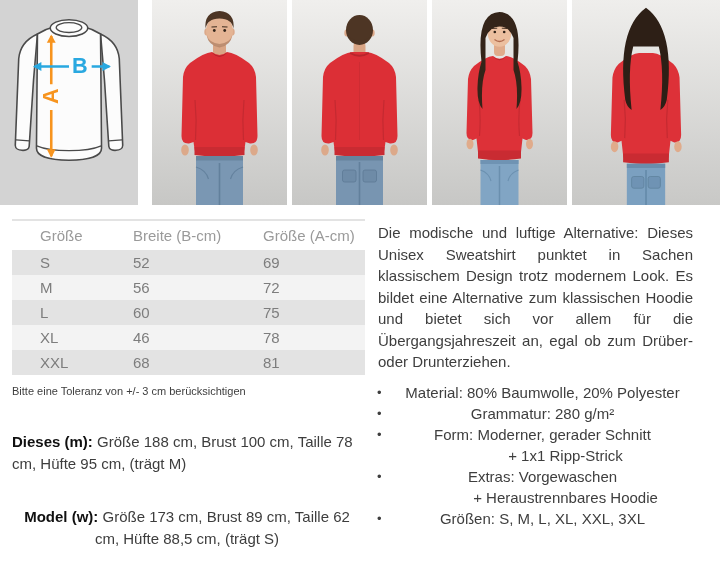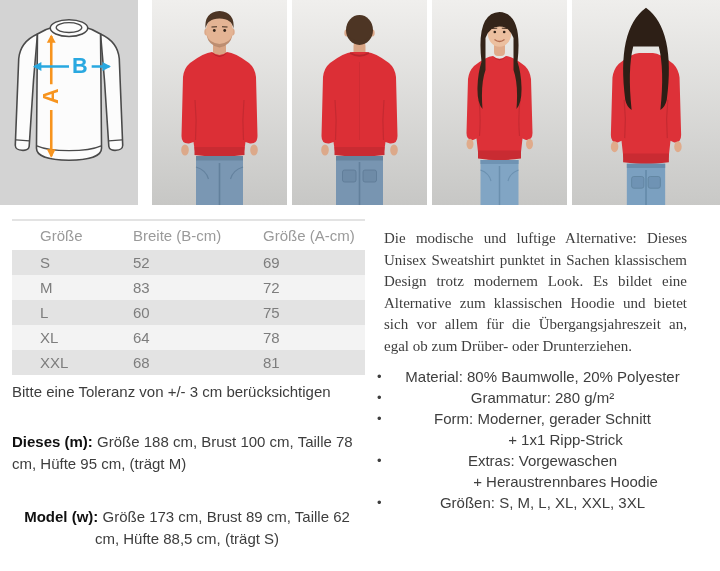--- a/index.html
+++ b/index.html
@@ -29,27 +29,27 @@
   .size-table col.c3{width:102px;}
   .size-table thead th{
     font-weight:400;color:#9a9a9a;text-align:left;padding:6px 0;
     border-top:2px solid #e3e3e3;line-height:17px;
   }
   .size-table td{padding:4px 0;color:#7d7d7d;line-height:17px;}
   .size-table th:first-child,.size-table td:first-child{padding-left:28px;}
   .size-table tbody tr:nth-child(odd){background:#e3e3e3;}
   .size-table tbody tr:nth-child(even){background:#f3f3f3;}
 
-  .note{margin:7px 0 0;font-size:15px;color:#3d3d3d;line-height:19px;}
+  .note{margin:7px 0 0;font-size:11px;color:#3d3d3d;line-height:19px;}
   .model{margin:30px 0 0;font-size:15px;line-height:22px;color:#3d3d3d;width:350px;}
   .model+.model{margin-top:31px;text-align:center;}
   .model strong{color:#101010;font-weight:700;}
 
   
-  .intro{margin:9px;text-align:justify;line-height:21.5px;font-family:Liberation Serif, serif;}
+  .intro{margin:3px;text-align:justify;line-height:21.5px;}
   .specs{list-style:none;margin:9px 0 0;padding:0 0 0 2px;}
   .specs li{position:relative;padding-left:12px;line-height:21px;text-align:center;}
   .specs li::before{content:"\2022";position:absolute;left:0;top:0;font-size:13px;line-height:21px;color:#3e3e3e;}
   .specs .sub{padding-left:46px;line-height:21px;}
 </style>
 </head>
 <body>
 
 <div class="page">
 
@@ -215,31 +215,31 @@
           </tr>
         </thead>
         <tbody>
           <tr>
             <td>S</td>
             <td>52</td>
             <td>69</td>
           </tr>
           <tr>
             <td>M</td>
-            <td>83</td>
+            <td>56</td>
             <td>72</td>
           </tr>
           <tr>
             <td>L</td>
             <td>60</td>
             <td>75</td>
           </tr>
           <tr>
             <td>XL</td>
-            <td>64</td>
+            <td>46</td>
             <td>78</td>
           </tr>
           <tr>
             <td>XXL</td>
             <td>68</td>
             <td>81</td>
           </tr>
         </tbody>
       </table>
 

